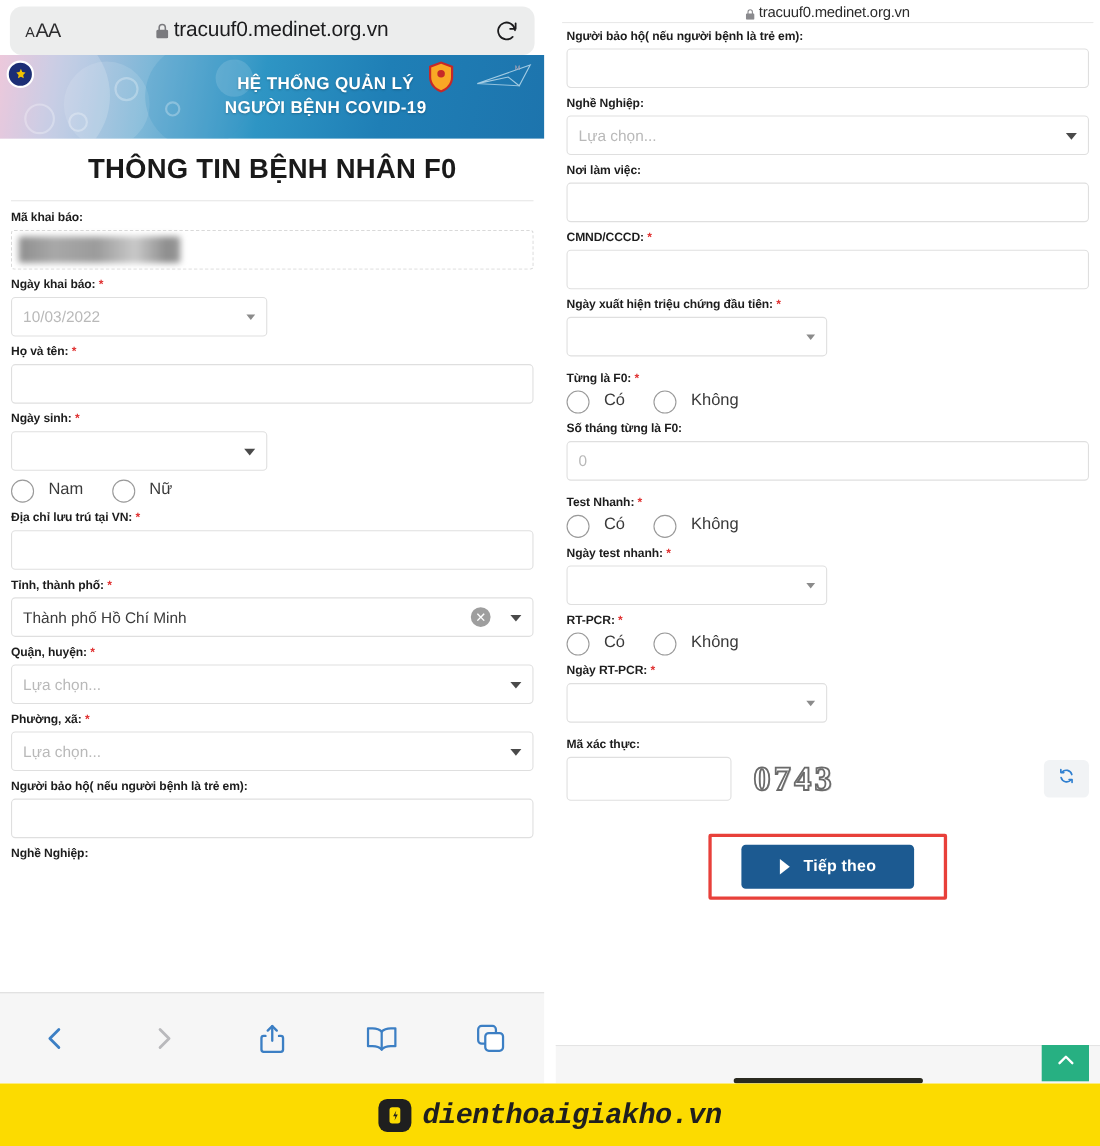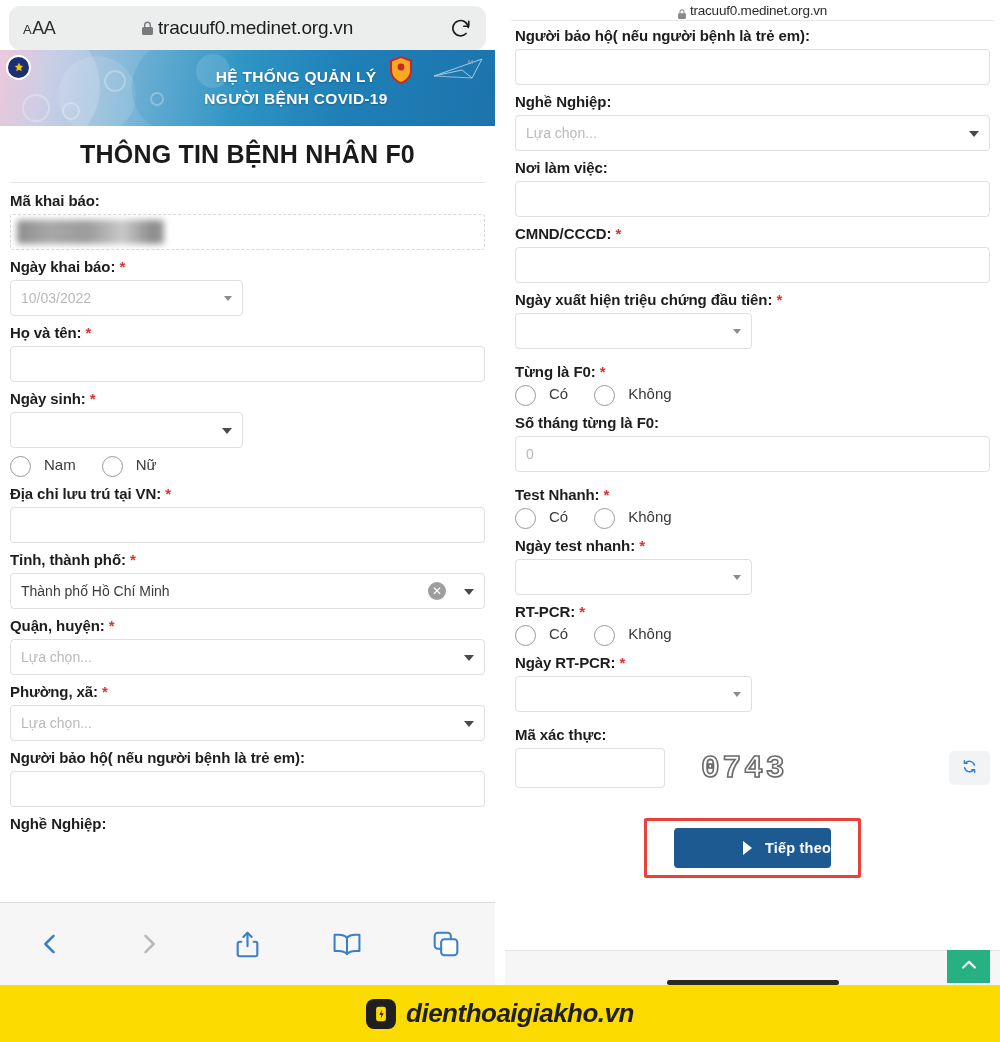--- a/index.html
+++ b/index.html
@@ -141,21 +141,21 @@
     border-bottom: 1px solid #e6e6e6;
     margin: 0 10px;
   }
 
   
   .form {
     padding: 9px 10px 0 10px;
   }
   .field { margin-bottom: 8px; }
   .lbl {
-    font-size: 15px;
+    font-size: 11px;
     font-weight: bold;
     color: #1d1d1d;
     display: block;
     margin-bottom: 5px;
     letter-spacing: -0.1px;
   }
   .req { color: #e03131; font-weight: bold; }
 
   .ctl {
     width: 100%;
@@ -276,22 +276,22 @@
     display: flex;
     align-items: center;
     margin-top: 2px;
   }
   .captcha-text {
     font-size: 31px;
     font-weight: bold;
     color: #ffffff;
     -webkit-text-stroke: 1.6px #6a6a6a;
     letter-spacing: 3px;
-    margin-left: 36px;
-    font-family: Liberation Mono, monospace;
+    margin-left: 20px;
+    font-family: Liberation Serif, serif;
     text-shadow: 1px 1px 0 #d0d0d0;
   }
   .captcha-refresh {
     margin-left: auto;
     width: 41px; height: 34px;
     background: #f1f3f5;
     border-radius: 5px;
     display: flex;
     align-items: center;
     justify-content: center;
@@ -311,21 +311,21 @@
   .btn-next {
     width: 157px;
     height: 40px;
     background: #1c5a91;
     border-radius: 4px;
     color: #ffffff;
     font-size: 14.5px;
     font-weight: bold;
     display: flex;
     align-items: center;
-    justify-content: flex-end;
+    justify-content: center;
     gap: 13px;
     letter-spacing: 0.2px;
   }
   .chev-r {
     width: 0; height: 0;
     border-top: 7px solid transparent;
     border-bottom: 7px solid transparent;
     border-left: 9px solid #ffffff;
   }
 
@@ -363,20 +363,21 @@
   .footer {
     position: absolute;
     left: 0; bottom: 0;
     width: 1000px;
     height: 57px;
     background: #fcdb00;
     display: flex;
     align-items: center;
     justify-content: center;
     gap: 10px;
+    font-family: Liberation Mono, monospace;
   }
   .footer-logo {
     width: 30px; height: 30px;
     background: #1f1f1f;
     border-radius: 8px;
     display: flex;
     align-items: center;
     justify-content: center;
   }
   .footer-text {

